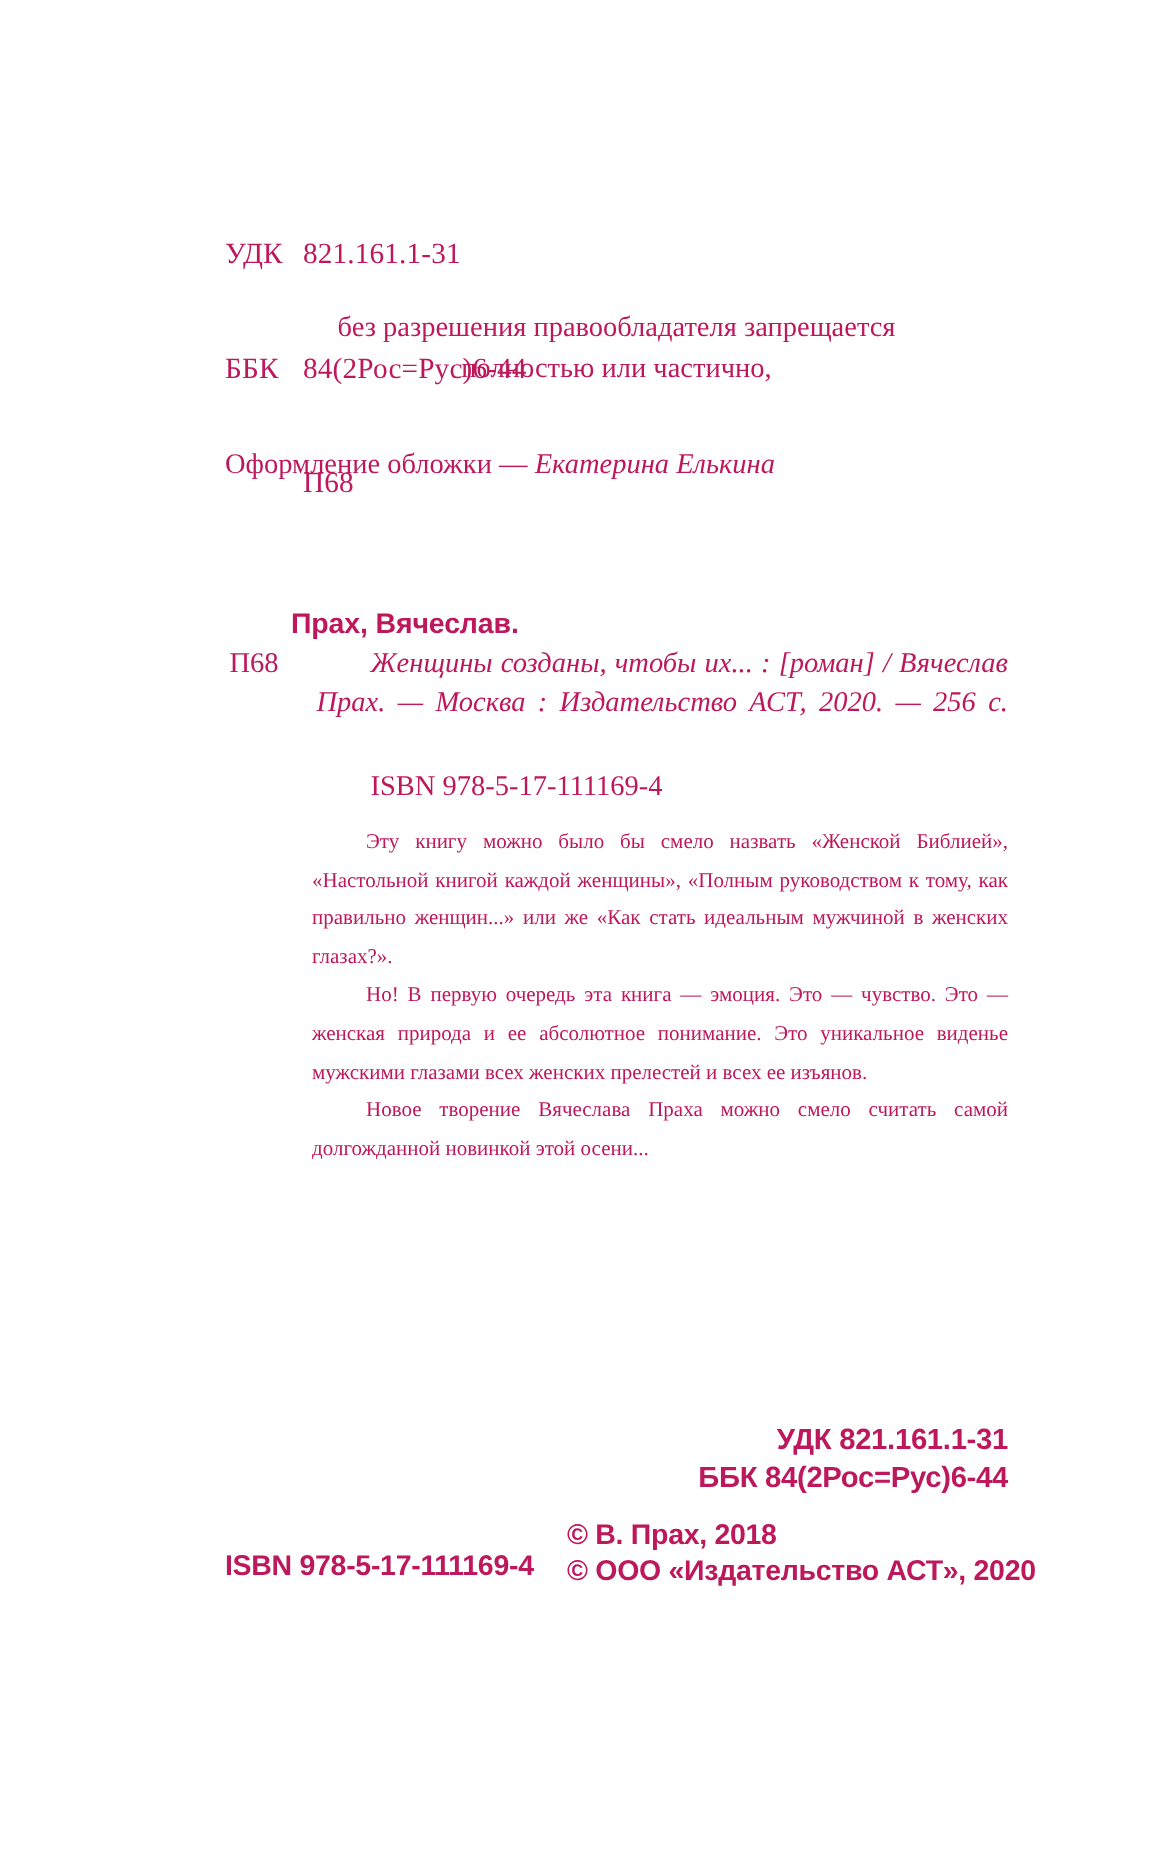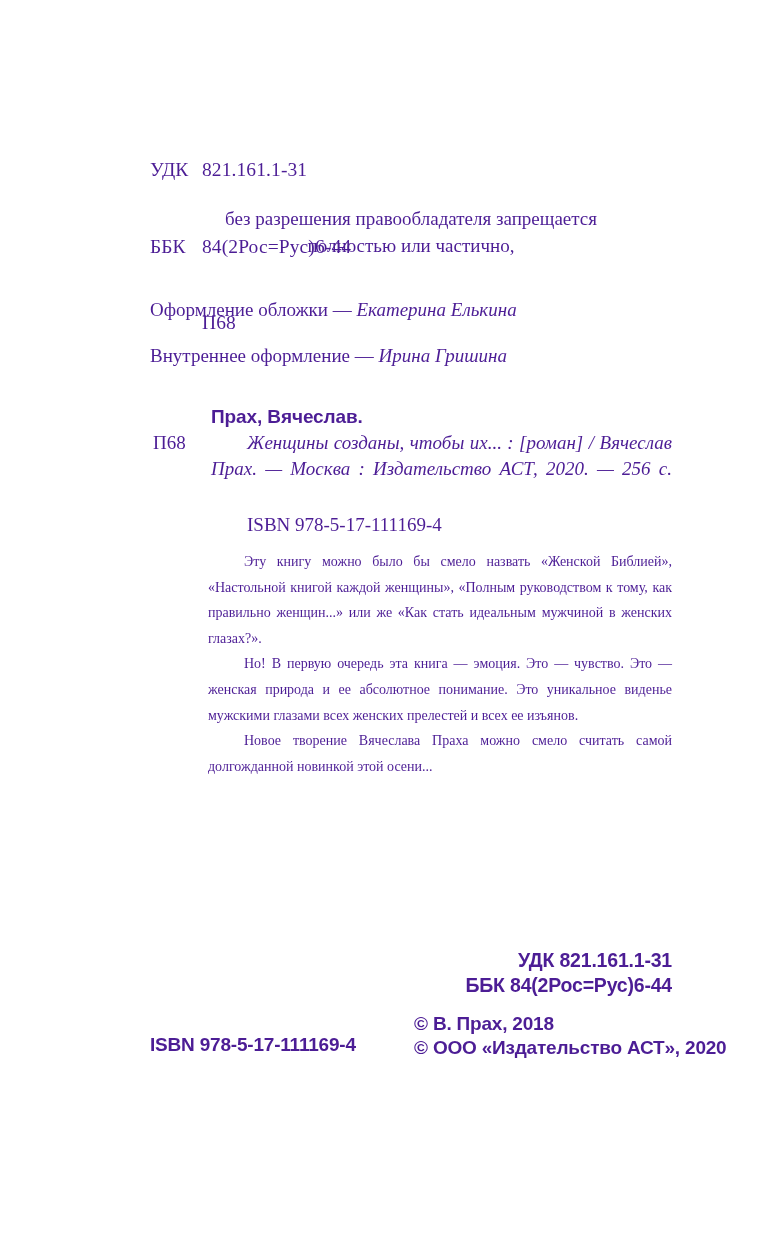--- a/index.html
+++ b/index.html
@@ -5,21 +5,21 @@
   html, body {
     margin: 0;
     padding: 0;
     background: #ffffff;
   }
   .page {
     position: relative;
     width: 768px;
     height: 1241px;
     background: #ffffff;
-    color: #4c1d95;
+    color: #be185d;
     font-family: "Liberation Serif", "DejaVu Serif", serif;
     overflow: hidden;
     box-sizing: border-box;
   }
 
   
   .udk-top {
     position: absolute;
     left: 150px;
     top: 106px;
@@ -62,21 +62,21 @@
   
   .rec-shelf {
     position: absolute;
     left: 153px;
     top: 430px;
     font-size: 19px;
     line-height: 25px;
   }
   .rec-author {
     position: absolute;
-    left: 211px;
+    left: 194px;
     top: 404px;
     font-size: 19px;
     line-height: 25px;
     font-weight: bold;
     font-family: "Liberation Sans", "DejaVu Sans", sans-serif;
     letter-spacing: -0.1px;
   }
   .rec-body {
     position: absolute;
     left: 211px;
@@ -149,40 +149,39 @@
     position: absolute;
     left: 378px;
     top: 1012px;
     width: 294px;
     font-size: 19px;
     line-height: 24px;
     font-weight: bold;
     font-family: "Liberation Sans", "DejaVu Sans", sans-serif;
     letter-spacing: -0.2px;
   }
-  .foot-rights span { display: block; white-space: nowrap; margin-left: 36px; }
+  .foot-rights span { display: block; white-space: nowrap; }
 </style>
 </head>
 <body>
 
 <div class="page">
 
   <div class="udk-top">
     <span class="row"><span class="lab">УДК</span><span>821.161.1-31</span></span>
     <span class="row"><span class="lab">ББК</span><span>84(2Рос=Рус)6-44</span></span>
     <span class="row"><span class="code-indent"></span><span>П68</span></span>
   </div>
 
   <div class="notice">
     <span>без разрешения правообладателя запрещается</span>
     <span>полностью или частично,</span>
   </div>
 
   <div class="credit credit-cover"><span>Оформление обложки — </span><em>Екатерина Елькина</em></div>
-  <div class="credit credit-inner"><span>Внутреннее оформление — </span><em>Ирина Гришина</em></div>
 
   <div class="rec-shelf">П68</div>
   <div class="rec-author">Прах, Вячеслав.</div>
   <div class="rec-body">Женщины созданы, чтобы их... : [роман] / Вячеслав Прах. — Москва : Издательство АСТ, 2020. — 256 с.</div>
   <div class="rec-isbn">ISBN 978-5-17-111169-4</div>
 
   <div class="annotation">
     <p>Эту книгу можно было бы смело назвать «Женской Библией», «Настольной книгой каждой женщины», «Полным руководством к тому, как правильно женщин...» или же «Как стать идеальным мужчиной в женских глазах?».</p>
     <p>Но! В первую очередь эта книга — эмоция. Это — чувство. Это — женская природа и ее абсолютное понимание. Это уникальное виденье мужскими глазами всех женских прелестей и всех ее изъянов.</p>
     <p>Новое творение Вячеслава Праха можно смело считать самой долгожданной новинкой этой осени...</p>

